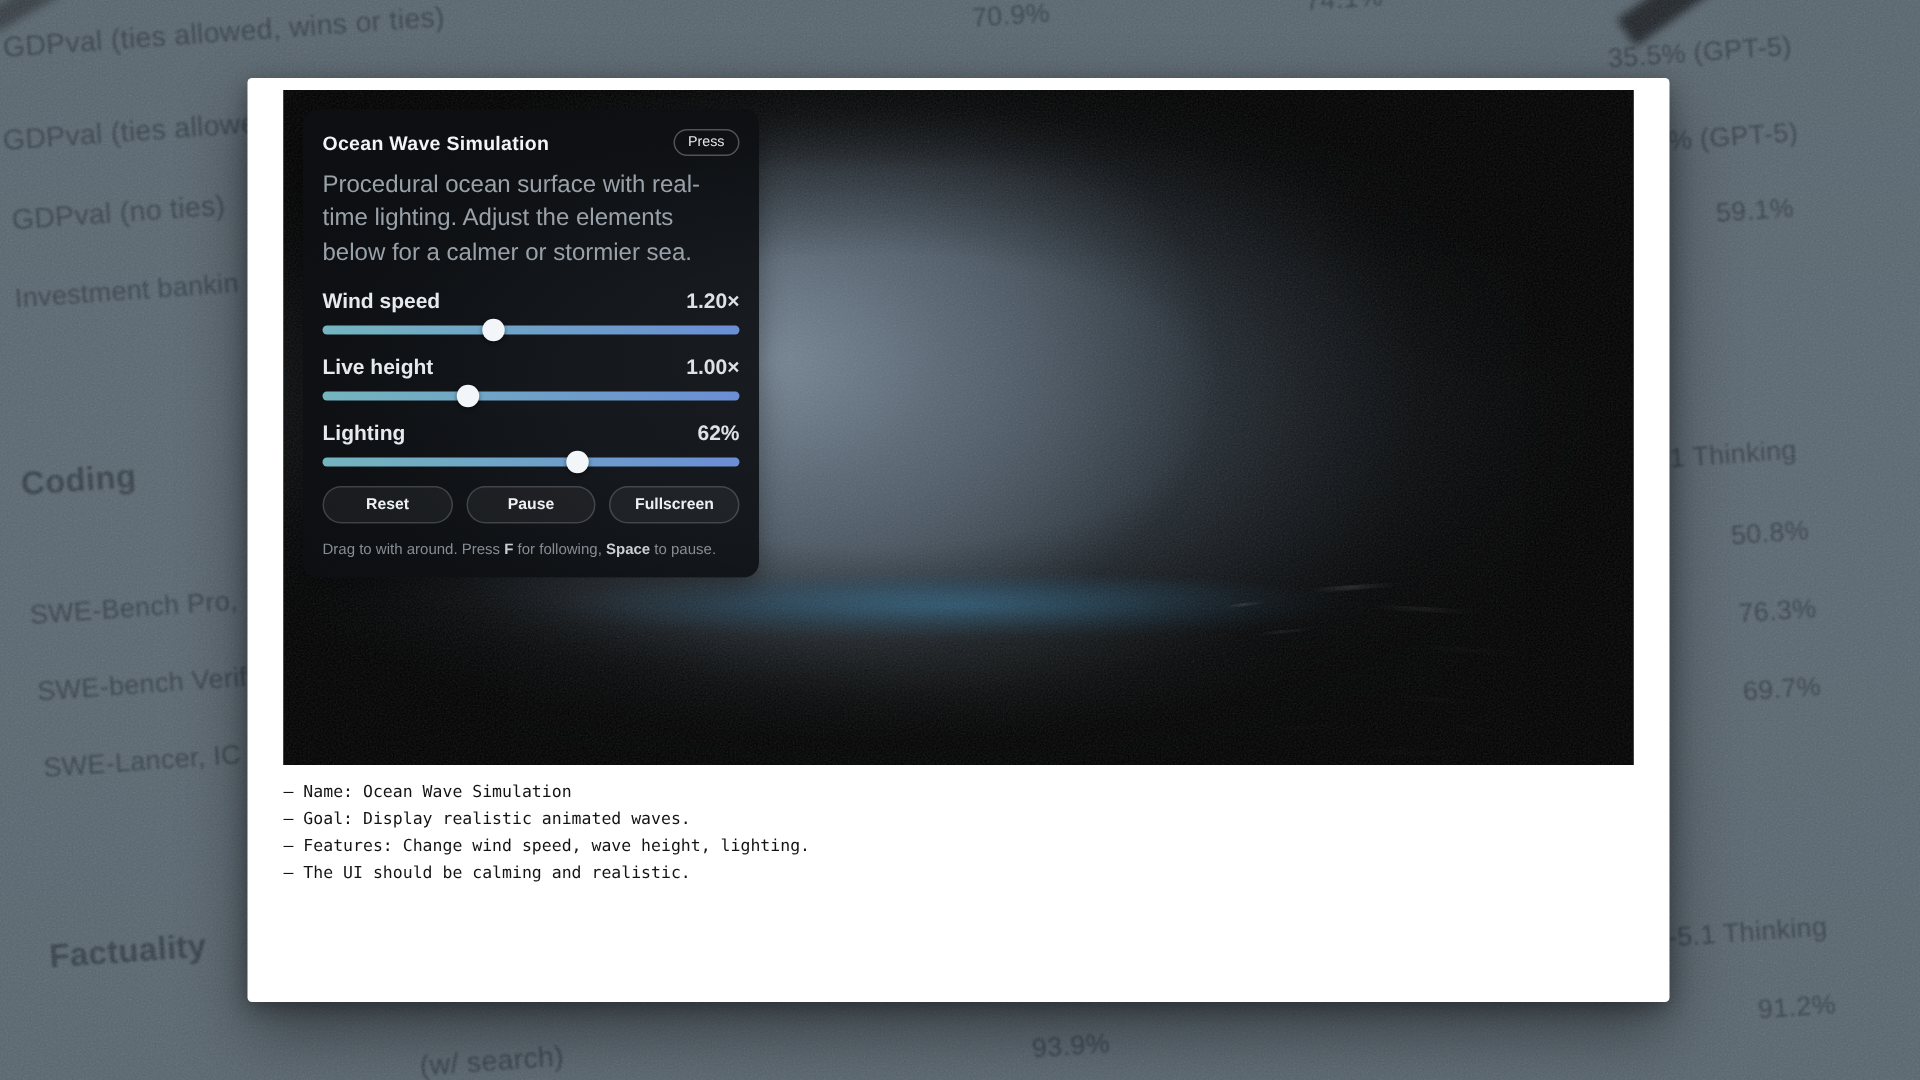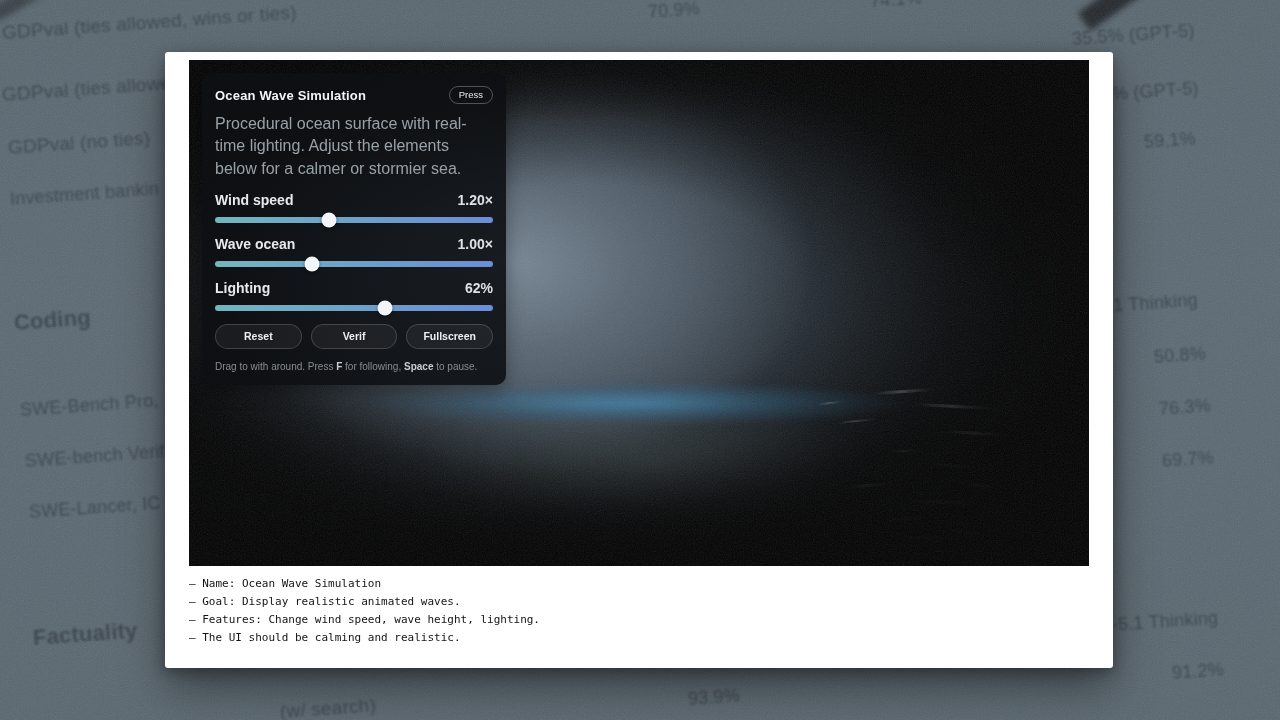--- a/index.html
+++ b/index.html
@@ -14,21 +14,21 @@
               white-space:nowrap; letter-spacing:0.2px; font-weight:500; }
   .bg-streak { position:absolute; background:rgba(8,11,14,0.7); filter:blur(3px); }
   .noise-svg { position:absolute; inset:0; z-index:3; pointer-events:none; opacity:0.5; }
 
   
   .card { position:absolute; left:165px; top:52px; width:948px; height:616px; z-index:10;
           background:#ffffff; border-radius:3px;
           box-shadow:0 20px 45px rgba(0,0,0,0.42), 0 4px 14px rgba(0,0,0,0.3); }
 
   
-  .viewport { position:relative; width:900px; height:506px; margin:8px auto 0 auto;
+  .viewport { position:relative; width:900px; height:450px; margin:8px auto 0 auto;
               background:#000000; overflow:hidden; }
   .vp-sky { position:absolute; inset:0;
     background:
       radial-gradient(ellipse 300px 210px at 36% 40%, rgba(122,138,153,0.9) 0%, rgba(98,113,127,0.75) 40%, rgba(60,72,84,0.0) 100%),
       radial-gradient(ellipse 520px 360px at 38% 44%, rgba(86,100,113,0.75) 0%, rgba(55,66,77,0.4) 55%, rgba(10,13,16,0) 80%),
       radial-gradient(ellipse 720px 520px at 42% 50%, rgba(58,70,80,0.45) 0%, rgba(8,10,12,0) 80%),
       #070a0d; }
   .vp-water { position:absolute; left:0; right:0; top:330px; bottom:0;
     background:
       repeating-linear-gradient(177deg, rgba(255,255,255,0.045) 0 2px, rgba(255,255,255,0) 2px 15px),
@@ -160,41 +160,41 @@
           <span class="s-label">Wind speed</span>
           <span class="s-value">1.20×</span>
         </div>
         <div class="slider-track">
           <div class="slider-thumb" style="left:41%;"></div>
         </div>
       </div>
 
       <div>
         <div class="slider-row">
-          <span class="s-label">Wave ocean</span>
+          <span class="s-label">Live height</span>
           <span class="s-value">1.00×</span>
         </div>
         <div class="slider-track">
           <div class="slider-thumb" style="left:35%;"></div>
         </div>
       </div>
 
       <div>
         <div class="slider-row">
           <span class="s-label">Lighting</span>
           <span class="s-value">62%</span>
         </div>
         <div class="slider-track">
           <div class="slider-thumb" style="left:61%;"></div>
         </div>
       </div>
 
       <div class="btn-row">
         <button class="pbtn">Reset</button>
-        <button class="pbtn">Verif</button>
+        <button class="pbtn">Pause</button>
         <button class="pbtn">Fullscreen</button>
       </div>
 
       <div class="panel-hint"><span>Drag to with around. Press </span><b>F</b><span> for following, </span><b>Space</b><span> to pause.</span></div>
     </div>
   </div>
 
   <div class="prompt">
     <div class="prompt-line">– Name: Ocean Wave Simulation</div>
     <div class="prompt-line">– Goal: Display realistic animated waves.</div>

